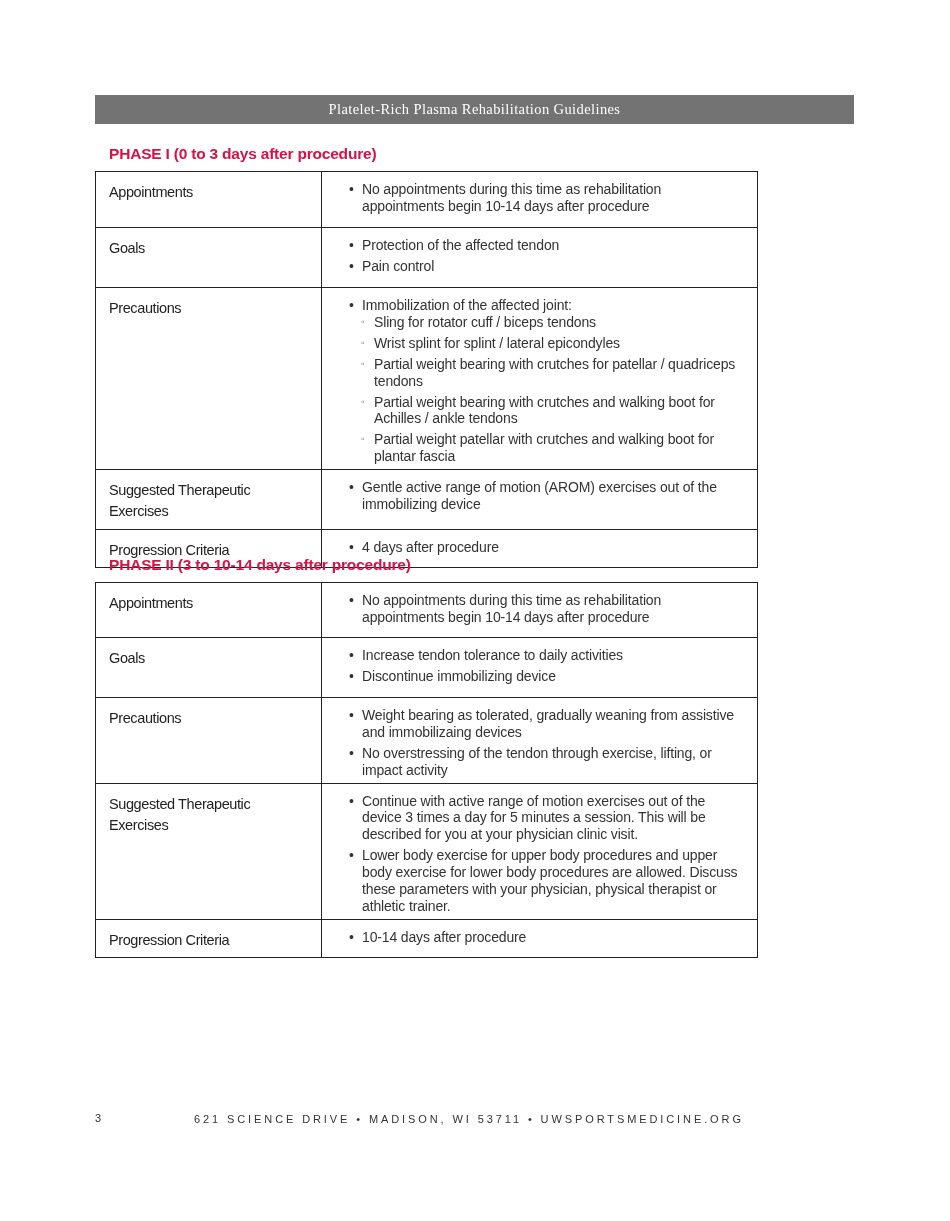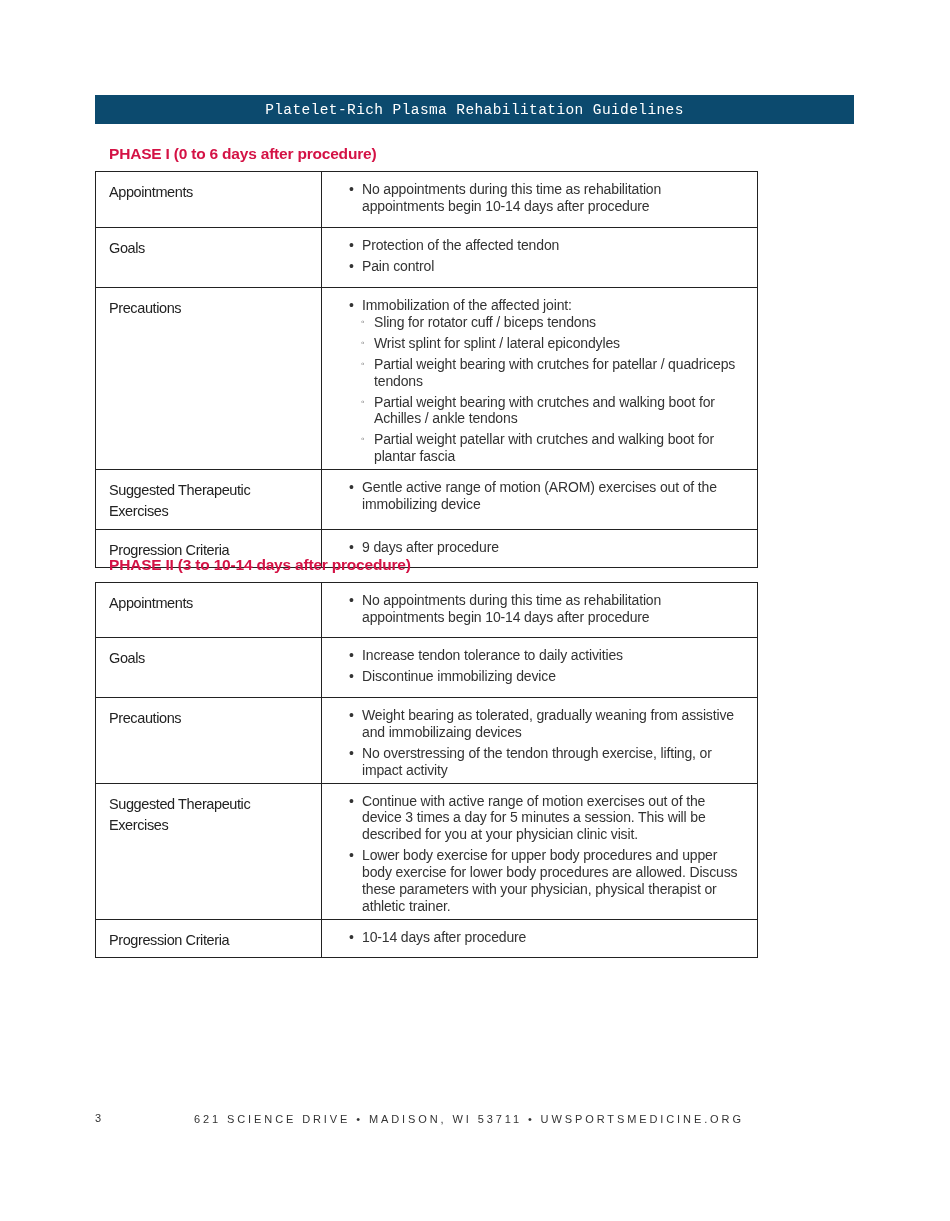--- a/index.html
+++ b/index.html
@@ -13,23 +13,23 @@
       position: relative;
       font-family: "Liberation Sans", sans-serif;
       color: #222;
     }
     .banner {
       position: absolute;
       left: 95px;
       top: 95px;
       width: 759px;
       height: 29px;
-      background: #0c4a6e;
+      background: #737373;
       color: #ffffff;
-      font-family: Liberation Mono, monospace;
+      font-family: Liberation Serif, serif;
       font-size: 14.5px;
       letter-spacing: 0.4px;
       display: flex;
       align-items: center;
       justify-content: center;
     }
     .phase-title {
       position: absolute;
       left: 109px;
       font-family: "Liberation Sans", sans-serif;
@@ -114,21 +114,21 @@
       color: #333;
     }
   </style>
 </head>
 <body>
 
 <div class="banner">
   <span>Platelet-Rich Plasma Rehabilitation Guidelines</span>
 </div>
 
-<div class="phase-title" style="top:145px;">PHASE I (0 to 6 days after procedure)</div>
+<div class="phase-title" style="top:145px;">PHASE I (0 to 3 days after procedure)</div>
 
 <table class="phase-table" style="top:171px;">
   <tbody>
       <tr style="height:56px;">
     <td class="label">Appointments</td>
     <td class="content">
       <ul class="bullets">
         <li>No appointments during this time as rehabilitation appointments begin 10-14 days after procedure</li>
       </ul>
     </td>
@@ -164,21 +164,21 @@
     <td class="content">
       <ul class="bullets">
         <li>Gentle active range of motion (AROM) exercises out of the immobilizing device</li>
       </ul>
     </td>
   </tr>
   <tr style="height:38px;">
     <td class="label">Progression Criteria</td>
     <td class="content">
       <ul class="bullets">
-        <li>9 days after procedure</li>
+        <li>4 days after procedure</li>
       </ul>
     </td>
   </tr>
 </tbody>
   </table>
 
 <div class="phase-title" style="top:556px;">PHASE II (3 to 10-14 days after procedure)</div>
 
 <table class="phase-table" style="top:582px;">
   <tbody>

